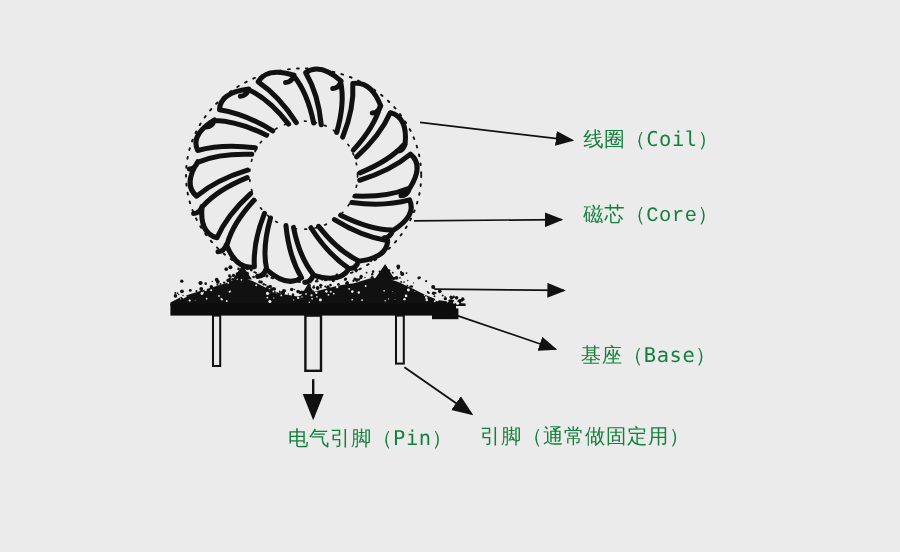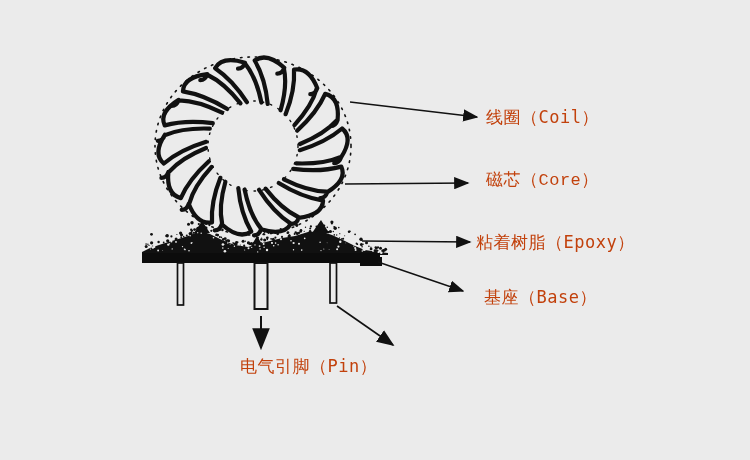--- a/index.html
+++ b/index.html
@@ -8,21 +8,21 @@
     position:relative;
     width:750px;height:460px;
     background:#ebebeb;
     overflow:hidden;
   }
   .stage svg{position:absolute;left:0;top:0;}
   .lbl{
     position:absolute;
     font-family:"DejaVu Sans Mono","DejaVu Sans","Liberation Sans",sans-serif;
     font-size:17px;line-height:1.15;
-    color:#c2410c;
+    color:#15803d;
     letter-spacing:.5px;
     white-space:nowrap;
     font-weight:500;
   }
 </style>
 </head>
 <body>
 
 <div class="stage" style="background: rgb(235, 235, 235);">
 
@@ -315,16 +315,16 @@
       <line x1="345" y1="184" x2="468" y2="183" marker-end="url(#ah)"></line>
       <line x1="362" y1="241" x2="470" y2="242" marker-end="url(#ah)"></line>
       <line x1="378" y1="262" x2="463" y2="291" marker-end="url(#ah)"></line>
       <line x1="261" y1="316" x2="261" y2="348" stroke-width="2" marker-end="url(#ah)"></line>
       <line x1="337" y1="306" x2="393" y2="345" stroke-width="1.6" marker-end="url(#ah)"></line>
     </g>
   </svg>
 
   <div class="lbl" style="left:486px;top:108px;">线圈（Coil）</div>
   <div class="lbl" style="left:486px;top:171px;font-family:Liberation Mono, monospace;">磁芯（Core）</div>
-  <div class="lbl" style="left:476px;top:233px;">粘着树脂（Epoxy）</div>
   <div class="lbl" style="left:484px;top:288px;">基座（Base）</div>
   <div class="lbl" style="left:208px;top:357px;margin-left:32px;">电气引脚（Pin）</div>
+  <div class="lbl" style="left:400px;top:355px;">引脚（通常做固定用）</div>
 </div>
 
 </body></html>

